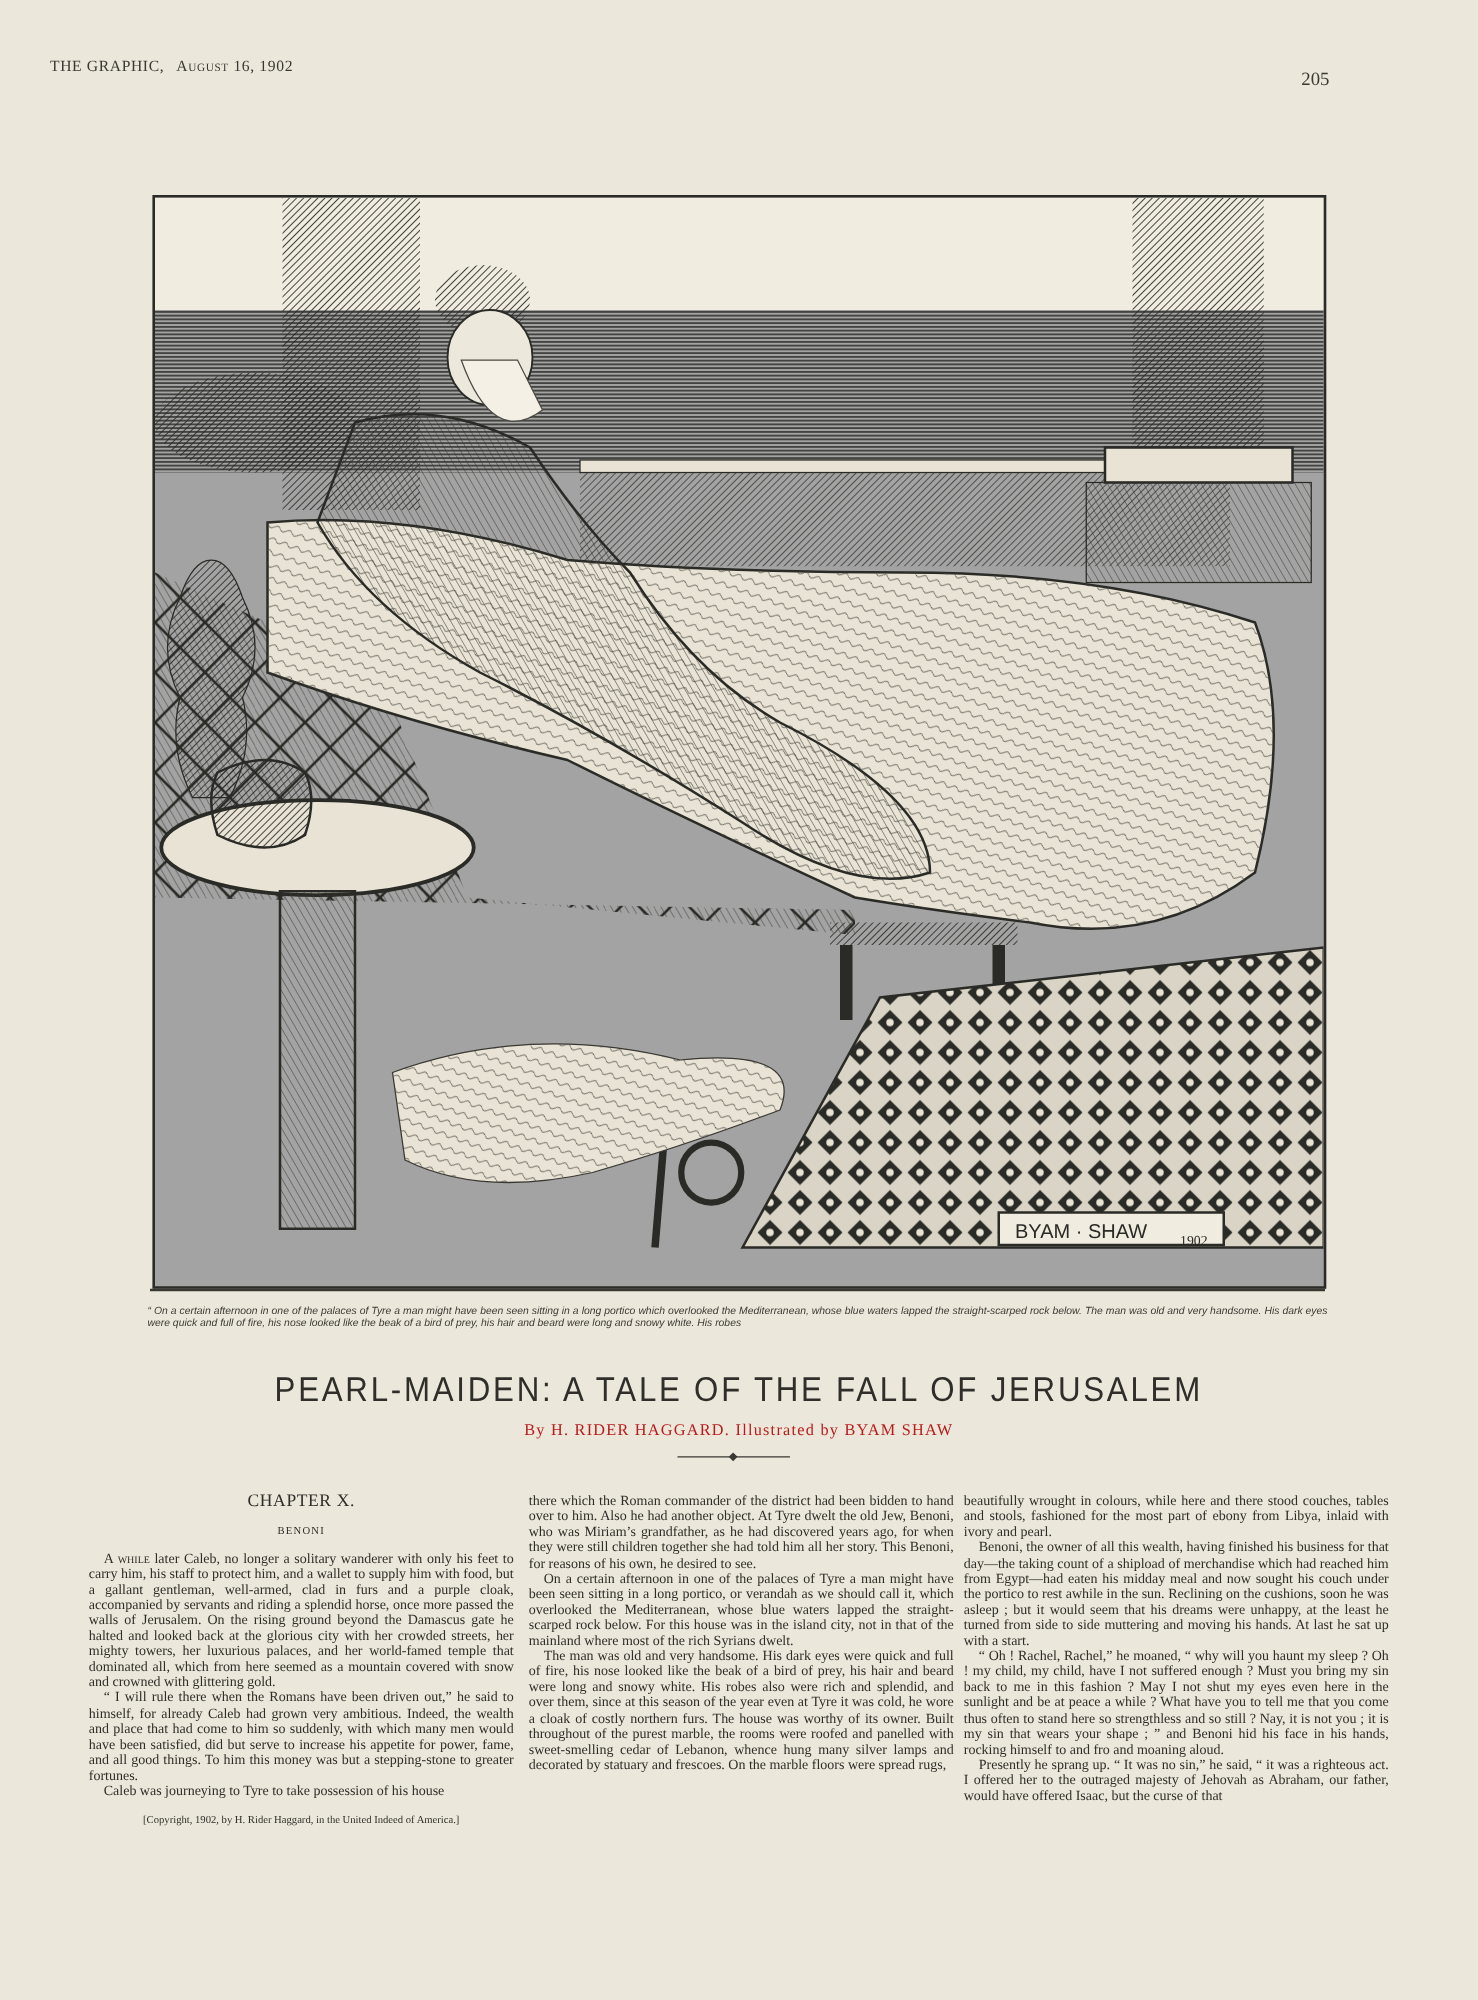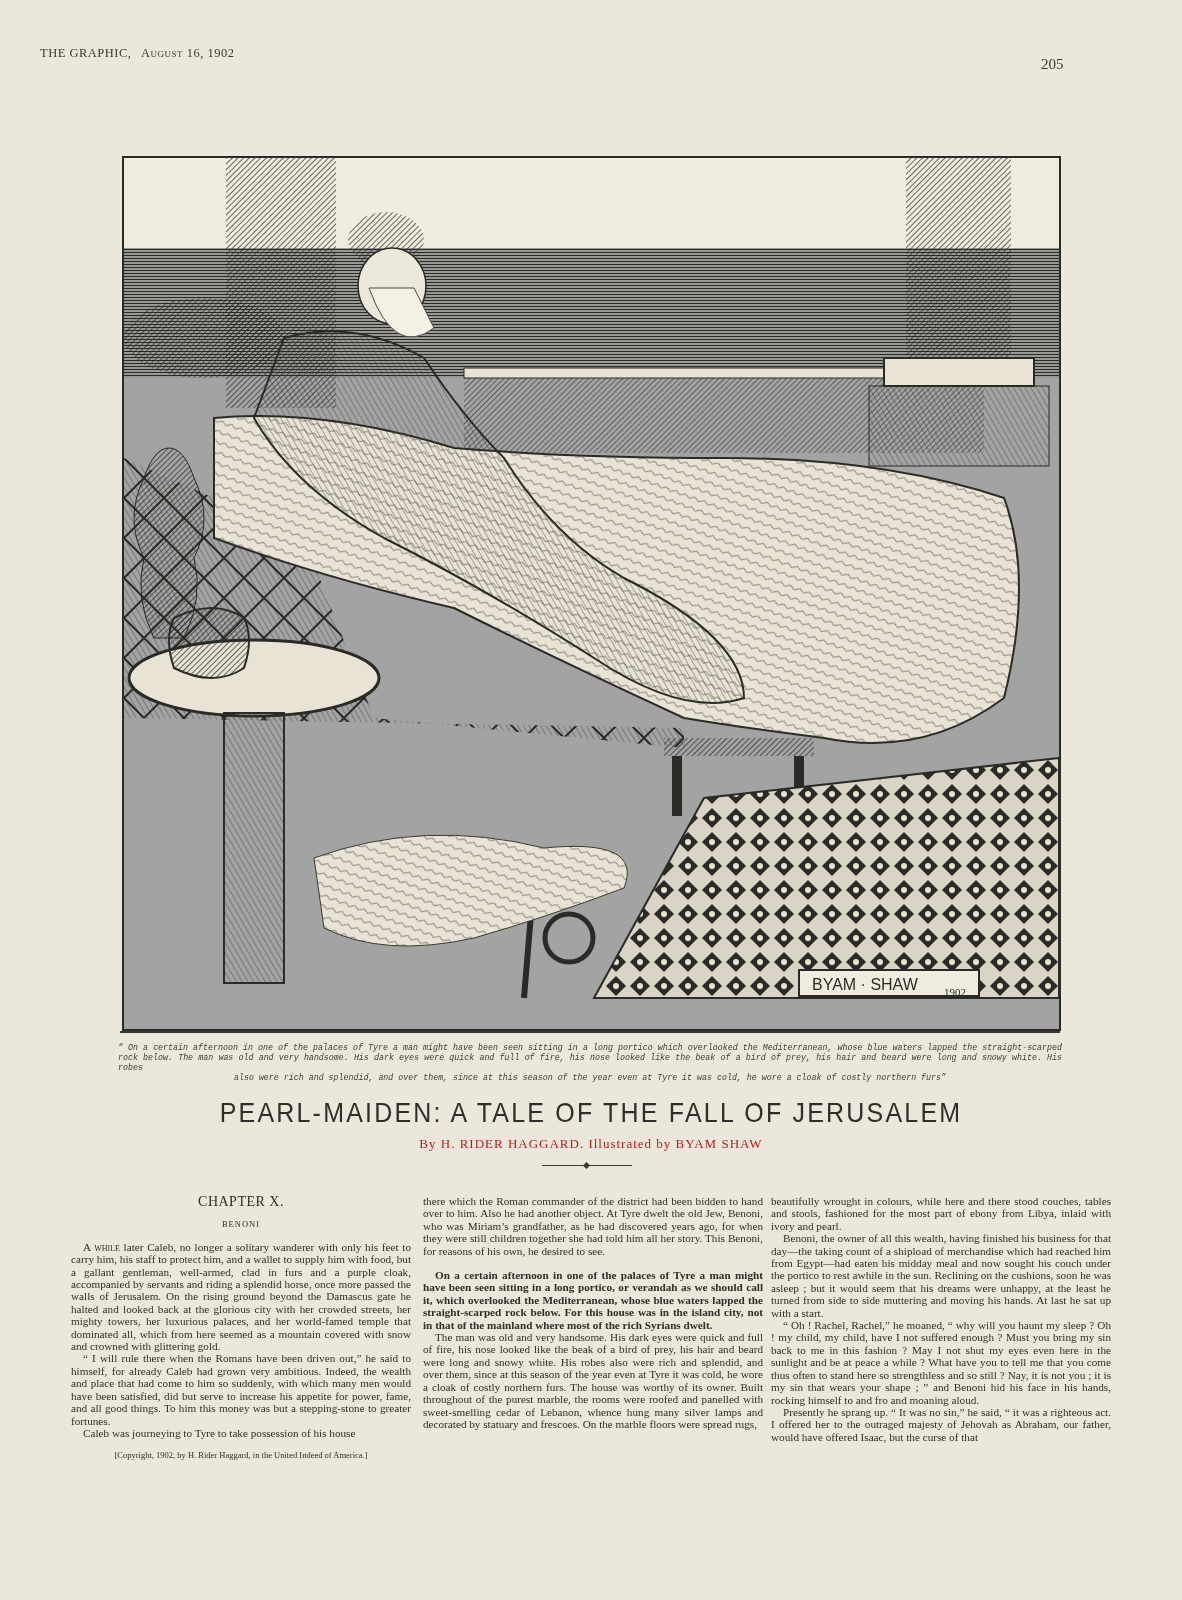--- a/index.html
+++ b/index.html
@@ -3,30 +3,30 @@
 <meta charset="utf-8">
 <style>
   html,body{margin:0;padding:0;}
   body{width:1182px;height:1600px;background:#ebe7da;position:relative;overflow:hidden;font-family:"Liberation Serif","DejaVu Serif",serif;color:#2b2a26;}
   .header{position:absolute;top:46px;left:40px;font-size:12.5px;letter-spacing:0.5px;color:#3a3833;}
   .header .date{font-variant:small-caps;margin-left:6px;}
   .pagenum{position:absolute;top:56px;left:1041px;font-size:15px;color:#3a3833;}
   .plate{position:absolute;left:122px;top:156px;width:935px;height:871px;border:2px solid #2a2a26;background:#a3a3a3;overflow:hidden;}
   .plate svg{display:block;}
   .rule-under{position:absolute;left:120px;top:1031px;width:940px;height:2px;background:#3a3833;}
-  .caption{position:absolute;left:118px;top:1043px;width:944px;font-family:Liberation Mono, monospace;font-style:italic;font-size:8.3px;line-height:10px;text-align:justify;color:#3d3b36;}
+  .caption{position:absolute;left:118px;top:1043px;width:944px;font-family:Liberation Sans, sans-serif;font-style:italic;font-size:8.3px;line-height:10px;text-align:justify;color:#3d3b36;}
   .caption .last{text-align:center;display:block;}
   .title{position:absolute;top:1098px;left:0;width:1182px;text-align:center;font-family:"Liberation Sans",sans-serif;font-size:25px;letter-spacing:2.2px;color:#2f2e2a;transform:scaleY(1.1);}
   .byline{position:absolute;top:1136px;left:0;width:1182px;text-align:center;font-size:13px;letter-spacing:1px;color:#b91c1c;}
   .ornament{position:absolute;top:1163px;left:542px;width:90px;height:6px;}
   .ornament .line{position:absolute;top:2px;left:0;width:90px;height:1px;background:#3a3833;}
   .ornament .dot{position:absolute;top:0;left:42px;width:5px;height:5px;background:#3a3833;transform:rotate(45deg);}
   .col{position:absolute;top:1195px;width:340px;font-size:11.2px;line-height:12.4px;text-align:justify;color:#2f2d29;}
   .col p{margin:0;text-indent:12px;}
-  .col p.gap{margin-top:12px;font-weight:bold;}
+  .col p.gap{margin-top:0;}
   .col1{left:71px;top:1196px;}
   .col2{left:423px;}
   .col3{left:771px;}
   .chapter{text-align:center;font-size:14px;letter-spacing:0.5px;margin:0 0 10px 0;}
   .sub{text-align:center;font-size:8.5px;letter-spacing:1px;margin:0 0 10px 0;}
   .smallcaps{font-variant:small-caps;}
   .copyright{margin-top:10px;font-size:8.5px;text-align:center;}
 </style>
 </head>
 <body>
@@ -108,21 +108,20 @@
 
     <rect x="675" y="812" width="180" height="26" fill="#f0ece0" stroke="#2a2a26" stroke-width="2"></rect>
     <text x="688" y="832" font-family="Liberation Sans, sans-serif" font-size="16" fill="#2a2a26">BYAM · SHAW</text>
     <text x="820" y="838" font-family="Liberation Serif, serif" font-size="11" fill="#2a2a26">1902</text>
   </svg>
 </div>
 <div class="rule-under"></div>
 
 <div class="caption">
   <span>“ On a certain afternoon in one of the palaces of Tyre a man might have been seen sitting in a long portico which overlooked the Mediterranean, whose blue waters lapped the straight-scarped rock below. The man was old and very handsome. His dark eyes were quick and full of fire, his nose looked like the beak of a bird of prey, his hair and beard were long and snowy white. His robes</span>
-  <span class="last">also were rich and splendid, and over them, since at this season of the year even at Tyre it was cold, he wore a cloak of costly northern furs”</span>
 </div>
 
 <div class="title">PEARL-MAIDEN: A TALE OF THE FALL OF JERUSALEM</div>
 <div class="byline">By H. RIDER HAGGARD. Illustrated by BYAM SHAW</div>
 <div class="ornament">
     <div class="line"></div>
     <div class="dot"></div>
   </div>
 
 <div class="col col1">

